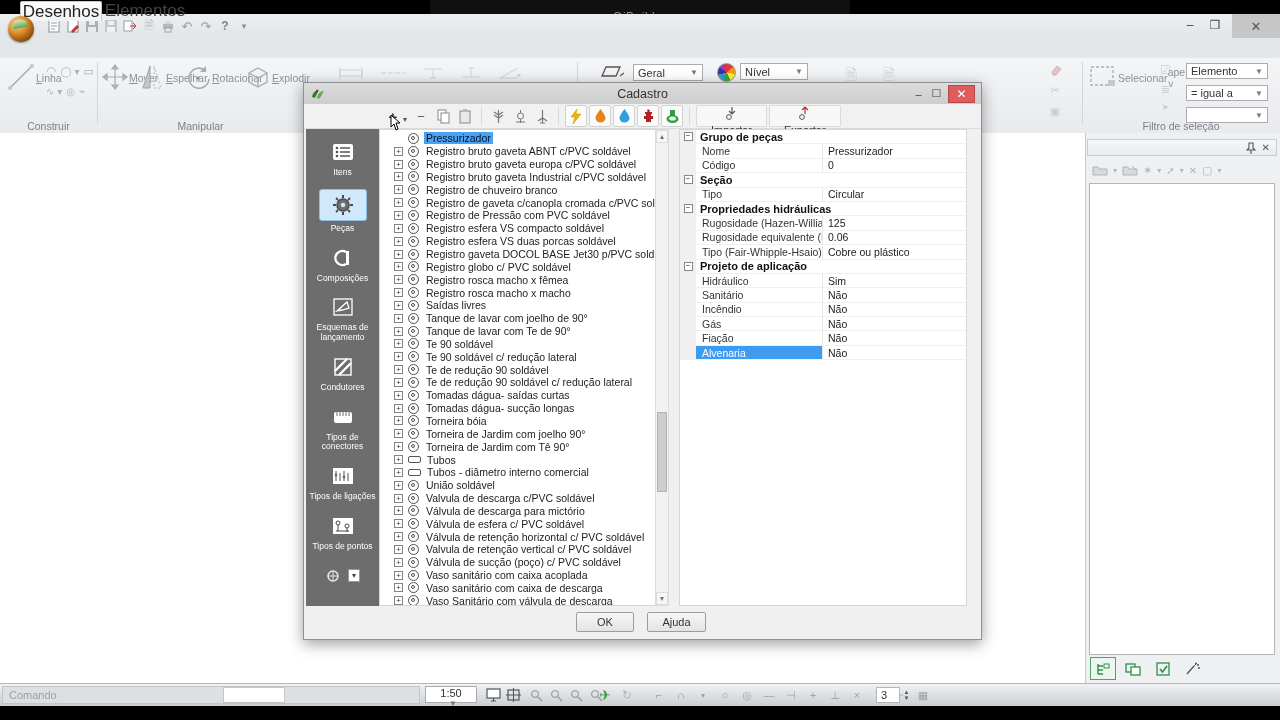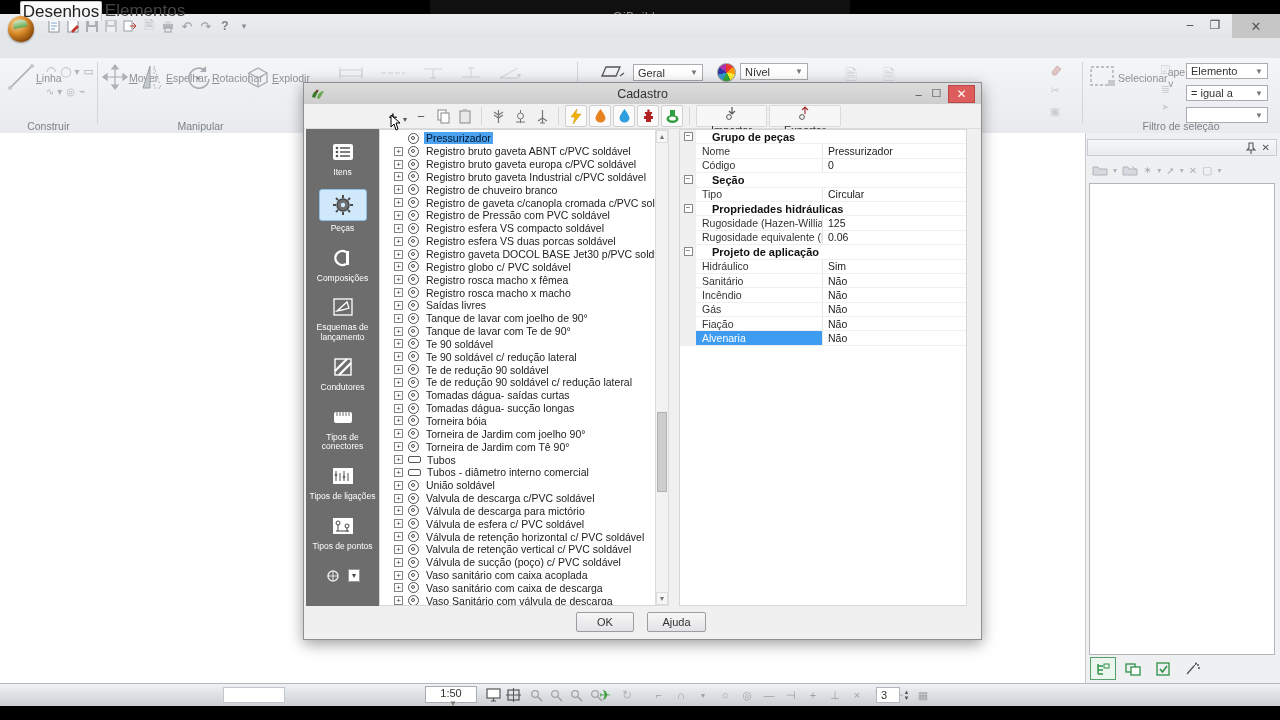--- a/index.html
+++ b/index.html
@@ -91,21 +91,21 @@
   .tlabel.sel{background:#4aa2f0;color:#00172b;}
   #tree-sb{left:351px;top:46px;width:14px;height:477px;background:#f2f2f2;border:1px solid #dcdcdc;box-sizing:border-box;}
   .sbarrow{position:absolute;left:0;width:12px;height:13px;background:#f6f6f6;border:1px solid #dcdcdc;color:#777;font-size:7px;display:flex;align-items:center;justify-content:center;box-sizing:border-box;}
   #sb-thumb{position:absolute;left:1px;top:282px;width:10px;height:80px;background:#cdcdcd;border:1px solid #b3b3b3;box-sizing:border-box;}
   #dlg-split{left:365px;top:46px;width:10px;height:477px;background:#f0f0f0;}
   
   #dlg-props{left:375px;top:46px;width:288px;height:477px;background:#fff;border:1px solid #d7d7d7;box-sizing:border-box;overflow:hidden;}
   .prow{height:13.4px;display:flex;align-items:center;border-bottom:1px solid #f0f0f0;font-size:10.5px;}
   .pgut{width:16px;align-self:stretch;background:#f0f0f0;display:flex;align-items:center;justify-content:center;flex:none;}
   .mbox{width:9px;height:9px;border:1px solid #888;background:#fff;font-size:8px;line-height:6px;text-align:center;color:#333;box-sizing:border-box;}
-  .ptitle{font-weight:bold;color:#111;padding-left:16px;font-size:11px;}
+  .ptitle{font-weight:bold;color:#111;padding-left:4px;font-size:11px;}
   .plab{width:126px;flex:none;padding-left:6px;color:#333;overflow:hidden;white-space:nowrap;height:100%;display:flex;align-items:center;box-sizing:border-box;}
   .plab.sel{background:#3d9bf0;color:#fff;}
   .pval{flex:1;border-left:1px solid #e6e6e6;padding-left:5px;color:#222;white-space:nowrap;overflow:hidden;height:100%;display:flex;align-items:center;}
   
   .dlgbtn{position:absolute;top:529px;height:20px;background:linear-gradient(#f7f7f7,#e3e3e7);border:1px solid #9a9ea2;border-radius:2px;display:flex;align-items:center;justify-content:center;font-size:11px;color:#333;box-sizing:border-box;}
   #btn-ok{left:272px;width:58px;}
   #btn-help{left:343px;width:59px;}
   svg{display:block;}
 </style>
 </head>
@@ -403,20 +403,23 @@
             <path d="M9 4l3-3" stroke="#555"></path>
             <circle cx="13" cy="3" r="1" fill="#555"></circle>
             <circle cx="14" cy="6" r="1" fill="#555"></circle>
             <circle cx="11" cy="1.5" r="1" fill="#555"></circle>
           </svg>
         </span>
       </span>
     </div>
 
   <div class="abs" id="statusbar">
+    <div class="abs" id="cmdbar">
+      <span>Comando</span>
+    </div>
     <div class="abs" id="cmd-white"></div>
     <div class="abs combo" id="scale-combo">
       <span>1:50</span>
         <span class="arw">▼</span>
     </div>
     <div class="abs" id="sb-view">
         <span class="sico" style="display: inline-flex; align-items: center; justify-content: center;">
           <svg width="15" height="14" viewBox="0 0 15 14">
             <rect x="1" y="1" width="13" height="9" fill="#fff" stroke="#555" stroke-width="1.2"></rect>
             <path d="M5 13h5M7.5 10v3" stroke="#555" stroke-width="1.2"></path>
@@ -1008,20 +1011,25 @@
           <span class="pgut"></span>
           <span class="plab">Rugosidade (Hazen-Williams)</span>
           <span class="pval">125</span>
         </div>
         <div class="prow">
           <span class="pgut"></span>
           <span class="plab">Rugosidade equivalente (Fór...</span>
           <span class="pval">0.06</span>
         </div>
         <div class="prow">
+          <span class="pgut"></span>
+          <span class="plab">Tipo (Fair-Whipple-Hsaio)</span>
+          <span class="pval">Cobre ou plástico</span>
+        </div>
+        <div class="prow">
           <span class="pgut">
             <span class="mbox">−</span>
           </span>
           <span class="ptitle">Projeto de aplicação</span>
         </div>
         <div class="prow">
           <span class="pgut"></span>
           <span class="plab">Hidráulico</span>
           <span class="pval">Sim</span>
         </div>

